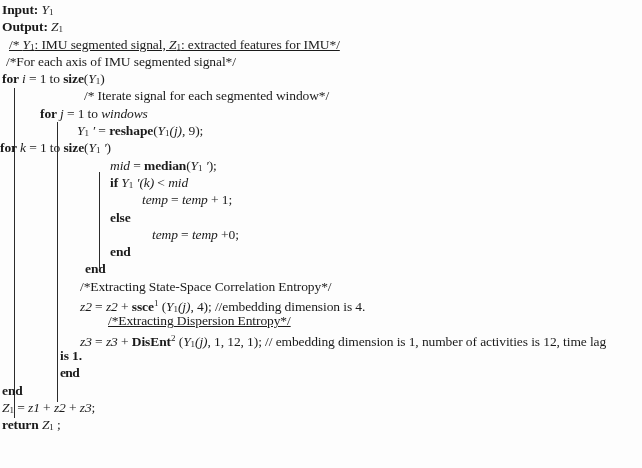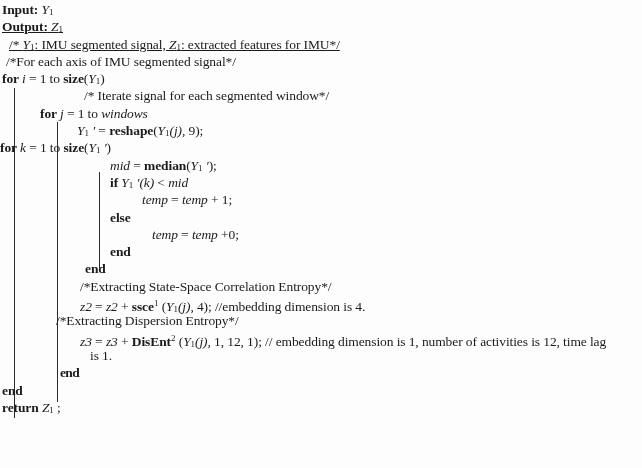--- a/index.html
+++ b/index.html
@@ -60,37 +60,38 @@
 <body>
 
 <div class="page">
   <div id="rules">
       <div class="scope-rule" style="left: 14px; top: 88px; height: 330px;"></div>
       <div class="scope-rule" style="left: 57px; top: 122px; height: 280px;"></div>
       <div class="scope-rule" style="left: 99px; top: 172px; height: 96px;"></div>
     </div>
   <div id="lines">
       <div class="code-line" style="padding-left: 2px;"><span class="seg seg-b">Input:</span><span class="seg seg-r"> </span><span class="seg seg-i">Y</span><span class="seg seg-sub">1</span></div>
-      <div class="code-line" style="padding-left: 2px; text-decoration: underline;"><span class="seg seg-b">Output:</span><span class="seg seg-r"> </span><span class="seg seg-i">Z</span><span class="seg seg-sub">1</span></div>
+      <div class="code-line" style="padding-left: 2px;"><span class="seg seg-b">Output:</span><span class="seg seg-r"> </span><span class="seg seg-i">Z</span><span class="seg seg-sub">1</span></div>
       <div class="code-line" style="padding-left: 9px; text-decoration: underline;"><span class="seg seg-r">/* </span><span class="seg seg-i">Y</span><span class="seg seg-sub">1</span><span class="seg seg-r">: IMU segmented signal, </span><span class="seg seg-i">Z</span><span class="seg seg-sub">1</span><span class="seg seg-r">: extracted features for IMU*/</span></div>
       <div class="code-line" style="padding-left: 6px;"><span class="seg seg-r">/*For each axis of IMU segmented signal*/</span></div>
       <div class="code-line" style="padding-left: 2px;"><span class="seg seg-b">for </span><span class="seg seg-i">i</span><span class="seg seg-r"> = 1 to </span><span class="seg seg-b">size</span><span class="seg seg-r">(</span><span class="seg seg-i">Y</span><span class="seg seg-sub">1</span><span class="seg seg-r">)</span></div>
       <div class="code-line" style="padding-left: 40px; margin-left: 44px;"><span class="seg seg-r">/* Iterate signal for each segmented window*/</span></div>
       <div class="code-line" style="padding-left: 40px;"><span class="seg seg-b">for </span><span class="seg seg-i">j</span><span class="seg seg-r"> = 1 to </span><span class="seg seg-i">windows</span></div>
       <div class="code-line" style="padding-left: 77px;"><span class="seg seg-i">Y</span><span class="seg seg-sub">1</span><span class="seg seg-r"> </span><span class="seg seg-i">′</span><span class="seg seg-r"> = </span><span class="seg seg-b">reshape</span><span class="seg seg-r">(</span><span class="seg seg-i">Y</span><span class="seg seg-sub">1</span><span class="seg seg-i">(j)</span><span class="seg seg-r">, 9);</span></div>
       <div class="code-line" style=""><span class="seg seg-b">for </span><span class="seg seg-i">k</span><span class="seg seg-r"> = 1 to </span><span class="seg seg-b">size</span><span class="seg seg-r">(</span><span class="seg seg-i">Y</span><span class="seg seg-sub">1</span><span class="seg seg-r"> </span><span class="seg seg-i">′</span><span class="seg seg-r">)</span></div>
       <div class="code-line" style="padding-left: 110px;"><span class="seg seg-i">mid</span><span class="seg seg-r"> = </span><span class="seg seg-b">median</span><span class="seg seg-r">(</span><span class="seg seg-i">Y</span><span class="seg seg-sub">1</span><span class="seg seg-r"> </span><span class="seg seg-i">′</span><span class="seg seg-r">);</span></div>
       <div class="code-line" style="padding-left: 110px;"><span class="seg seg-b">if </span><span class="seg seg-i">Y</span><span class="seg seg-sub">1</span><span class="seg seg-r"> </span><span class="seg seg-i">′(k)</span><span class="seg seg-r"> &lt; </span><span class="seg seg-i">mid</span></div>
       <div class="code-line" style="padding-left: 142px;"><span class="seg seg-i">temp</span><span class="seg seg-r"> = </span><span class="seg seg-i">temp</span><span class="seg seg-r"> + 1;</span></div>
       <div class="code-line" style="padding-left: 110px;"><span class="seg seg-b">else</span></div>
       <div class="code-line" style="padding-left: 152px;"><span class="seg seg-i">temp</span><span class="seg seg-r"> = </span><span class="seg seg-i">temp</span><span class="seg seg-r"> +0;</span></div>
       <div class="code-line" style="padding-left: 110px;"><span class="seg seg-b">end</span></div>
       <div class="code-line" style="padding-left: 85px;"><span class="seg seg-b">end</span></div>
       <div class="code-line" style="padding-left: 80px;"><span class="seg seg-r">/*Extracting State-Space Correlation Entropy*/</span></div>
       <div class="code-line" style="padding-left: 80px;"><span class="seg seg-i">z2</span><span class="seg seg-r"> = </span><span class="seg seg-i">z2</span><span class="seg seg-r"> + </span><span class="seg seg-b">ssce</span><span class="seg seg-sup">1</span><span class="seg seg-r"> (</span><span class="seg seg-i">Y</span><span class="seg seg-sub">1</span><span class="seg seg-i">(j)</span><span class="seg seg-r">, 4); //embedding dimension is 4.</span></div>
-      <div class="code-line" style="padding-left: 56px;"><span class="seg seg-r">/*Extracting Dispersion Entropy*/</span></div>
+      <div class="code-line" style="padding-left: 108px; text-decoration: underline;"><span class="seg seg-r">/*Extracting Dispersion Entropy*/</span></div>
       <div class="code-line" style="padding-left: 80px;"><span class="seg seg-i">z3</span><span class="seg seg-r"> = </span><span class="seg seg-i">z3</span><span class="seg seg-r"> + </span><span class="seg seg-b">DisEnt</span><span class="seg seg-sup">2</span><span class="seg seg-r"> (</span><span class="seg seg-i">Y</span><span class="seg seg-sub">1</span><span class="seg seg-i">(j)</span><span class="seg seg-r">, 1, 12, 1); // embedding dimension is 1, number of activities is 12, time lag</span></div>
-      <div class="code-line" style="padding-left: 90px;"><span class="seg seg-r">is 1.</span></div>
+      <div class="code-line" style="padding-left: 60px; font-weight: bold;"><span class="seg seg-r">is 1.</span></div>
       <div class="code-line" style="padding-left: 40px;"><span class="seg seg-b">end</span></div>
       <div class="code-line" style="padding-left: 2px;"><span class="seg seg-b">end</span></div>
+      <div class="code-line" style="padding-left: 2px;"><span class="seg seg-i">Z</span><span class="seg seg-sub">1</span><span class="seg seg-r"> = </span><span class="seg seg-i">z1</span><span class="seg seg-r"> + </span><span class="seg seg-i">z2</span><span class="seg seg-r"> + </span><span class="seg seg-i">z3</span><span class="seg seg-r">;</span></div>
       <div class="code-line" style="padding-left: 2px;"><span class="seg seg-b">return </span><span class="seg seg-i">Z</span><span class="seg seg-sub">1</span><span class="seg seg-r"> ;</span></div>
     </div>
 </div>
 
 </body></html>

